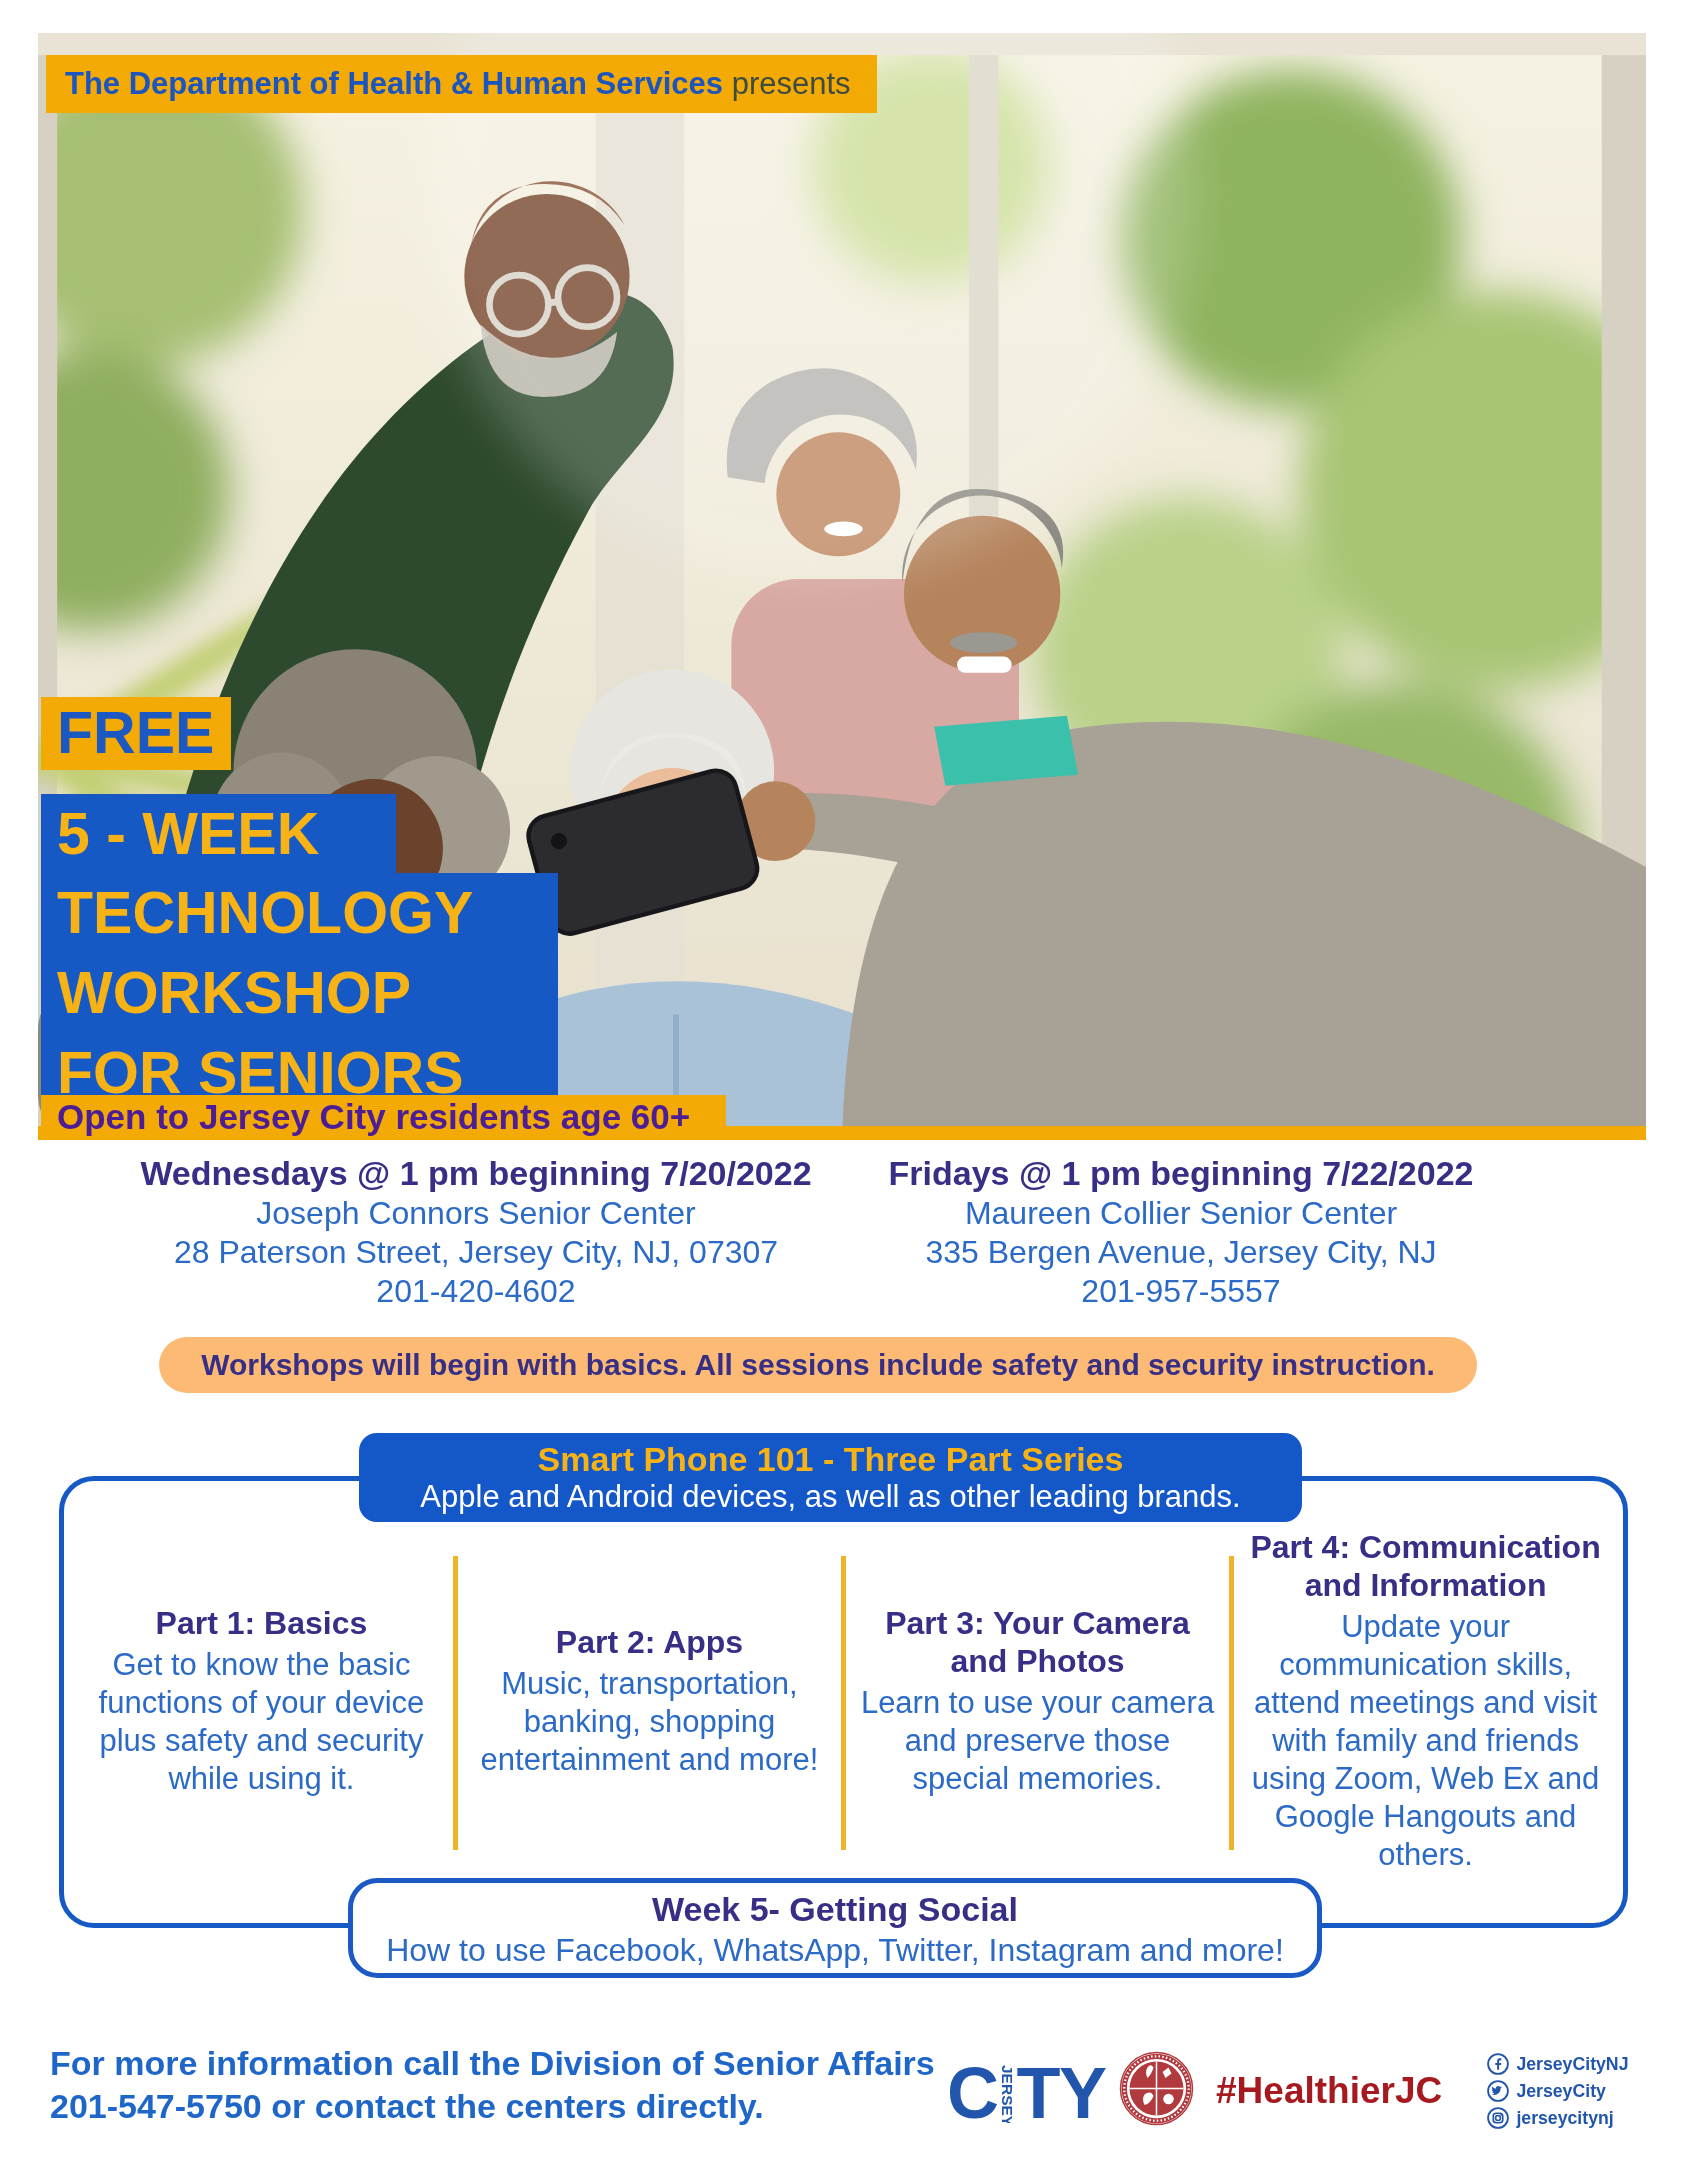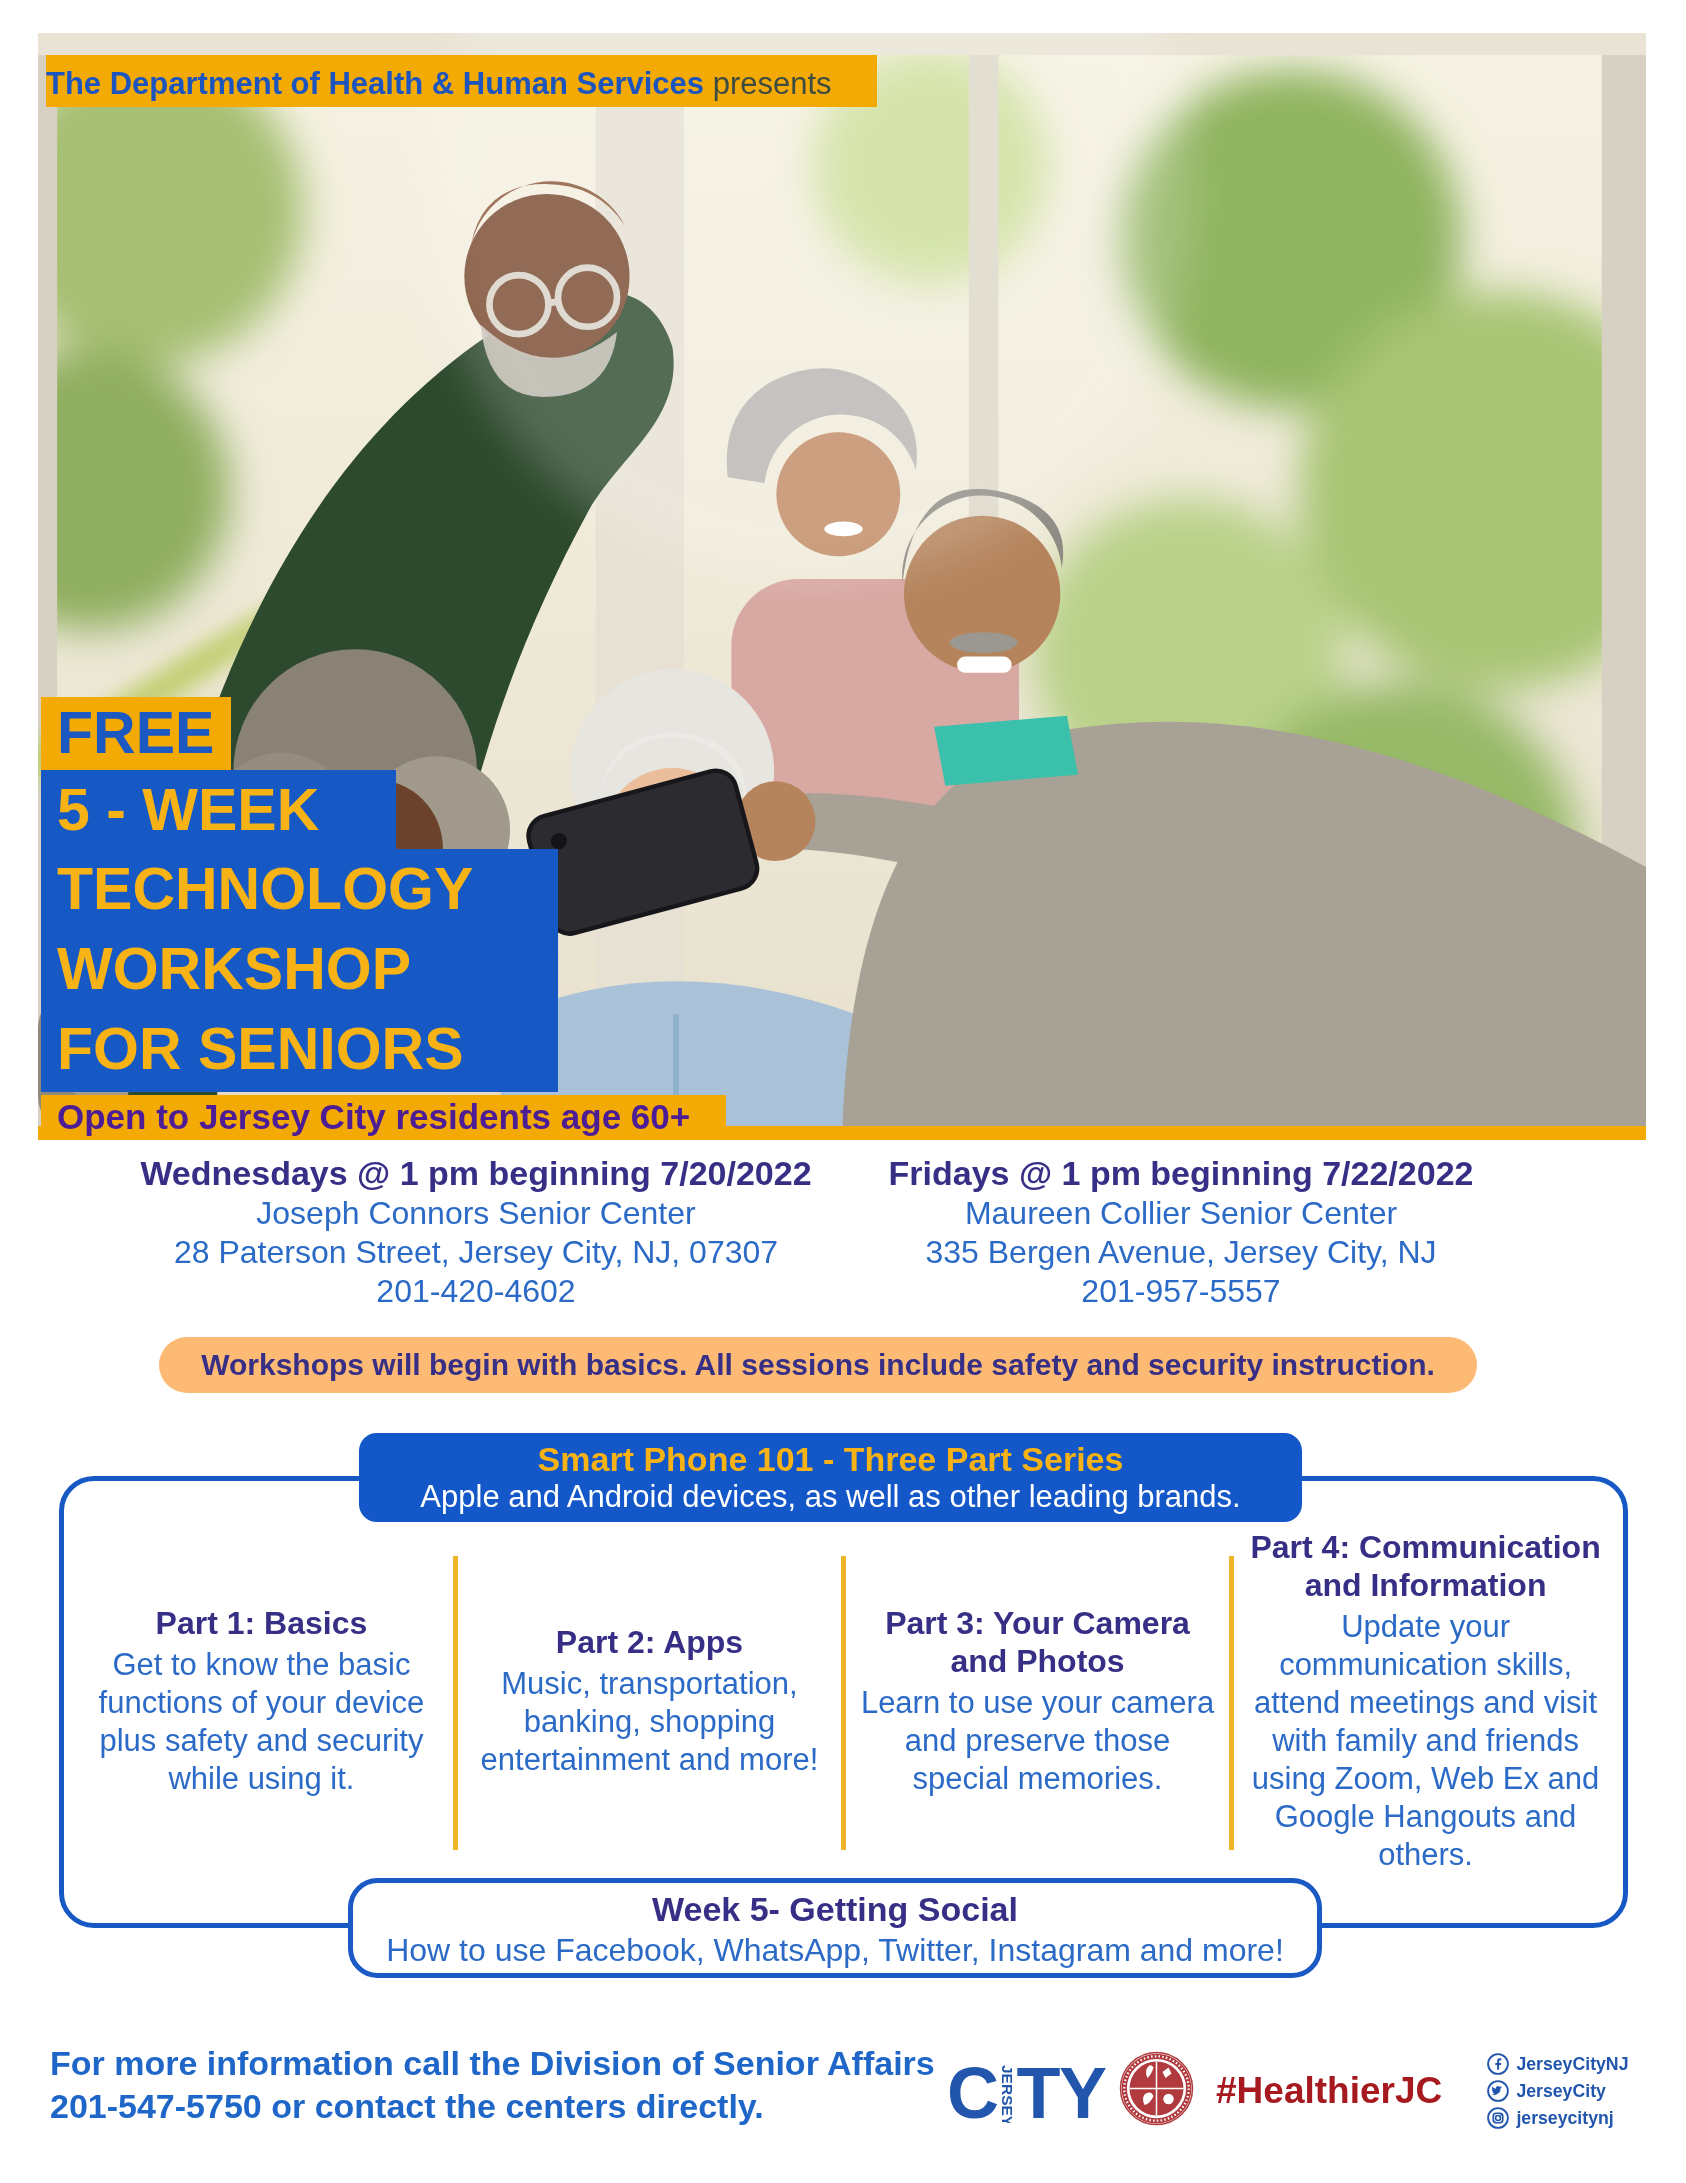--- a/index.html
+++ b/index.html
@@ -7,32 +7,32 @@
     position:relative;width:1687px;height:2183px;background:#ffffff;overflow:hidden;
     font-family:"Liberation Sans",sans-serif;
   }
   .abs{position:absolute;}
   
   .photo{left:38px;top:33px;width:1608px;height:1107px;overflow:hidden;}
   .photo svg{display:block;width:100%;height:100%;}
   .gold-strip{left:38px;top:1126px;width:1608px;height:14px;background:#F4AA05;z-index:3;}
   
   .dept-banner{
-    left:46px;top:55px;width:831px;height:52px;background:#F4AA05;z-index:3;
-    font-size:31px;font-weight:bold;line-height:58px;box-sizing:border-box;
+    left:46px;top:55px;width:831px;height:58px;background:#F4AA05;z-index:3;
+    font-size:31px;font-weight:bold;line-height:58px;padding-left:19px;box-sizing:border-box;
     white-space:nowrap;
   }
   .dept-banner .bold{color:#1D55BE;}
   .dept-banner .rest{color:#3d4b40;font-weight:normal;}
   
   .free-box{
     left:41px;top:697px;width:190px;height:73px;background:#F4AA05;z-index:3;
     color:#1C58C2;font-size:59px;font-weight:bold;line-height:73px;padding-left:16px;box-sizing:border-box;
   }
-  .bb{background:#1659C5;color:#F7B216;font-weight:bold;z-index:3;box-sizing:border-box;}
+  .bb{background:#1659C5;color:#F7B216;font-weight:bold;z-index:3;box-sizing:border-box;margin-top:24px;}
   .bb1{left:41px;top:770px;width:355px;height:80px;font-size:59px;line-height:80px;padding-left:16px;}
   .bb2{left:41px;top:849px;width:517px;height:243px;font-size:59px;line-height:80px;padding-left:16px;}
   .open-band{
     left:41px;top:1095px;width:685px;height:45px;background:#F4AA05;z-index:4;
     color:#4c1d95;font-size:35px;font-weight:bold;line-height:44px;padding-left:16px;box-sizing:border-box;
     white-space:nowrap;
   }
   
   .session{z-index:2;text-align:center;}
   .s-left{left:129px;top:1153px;width:694px;}

